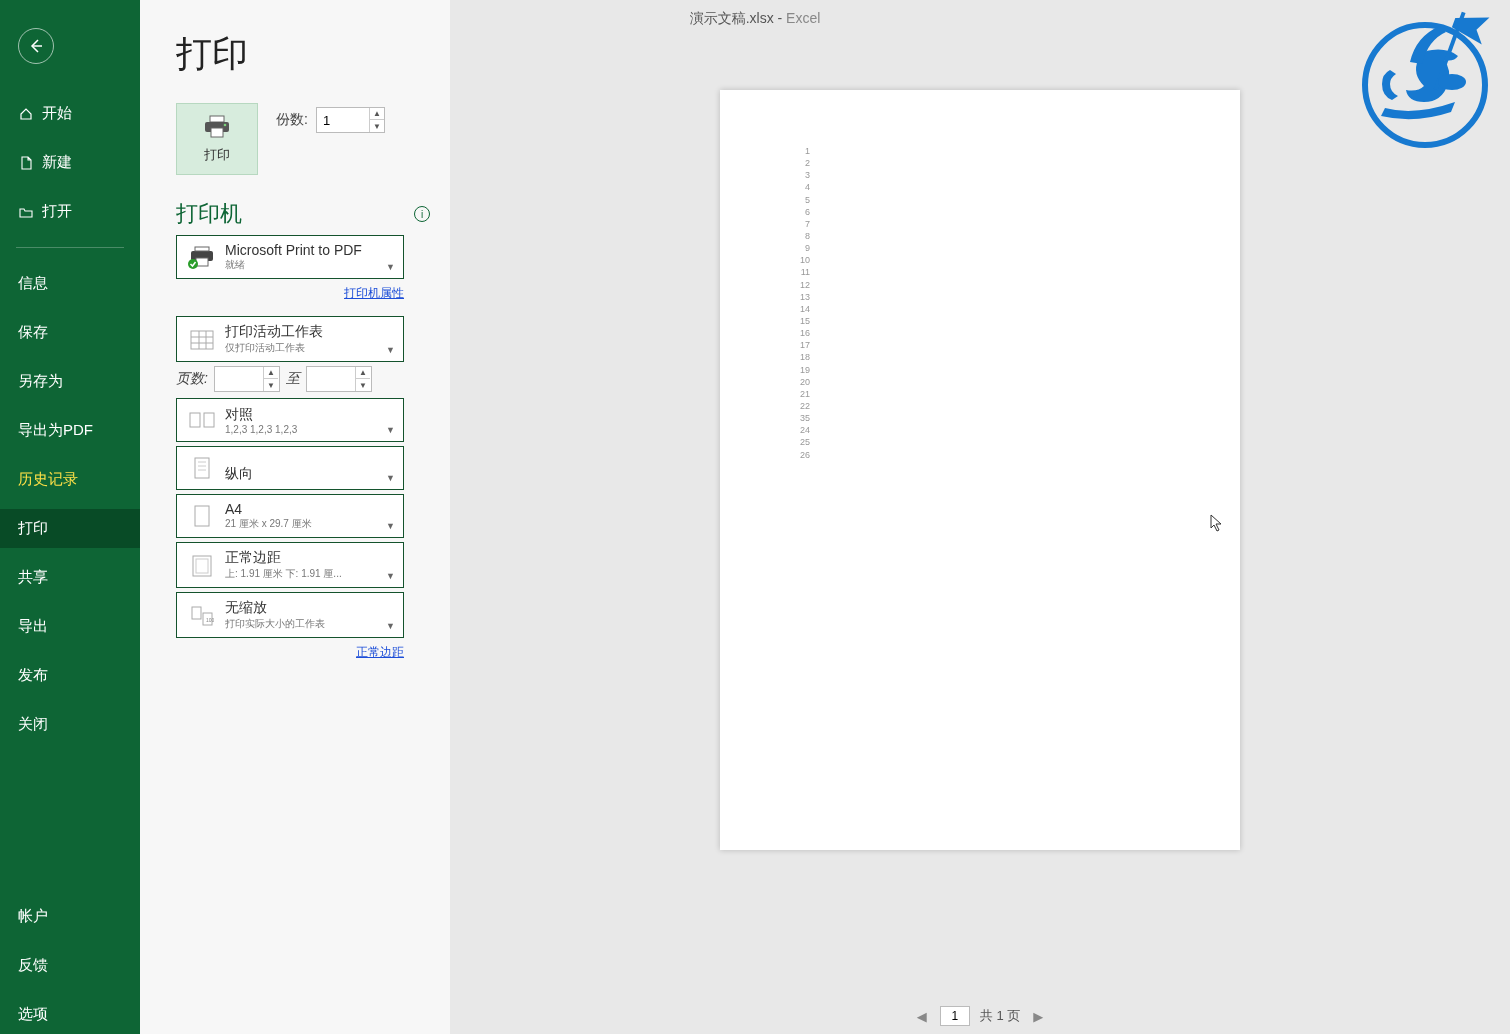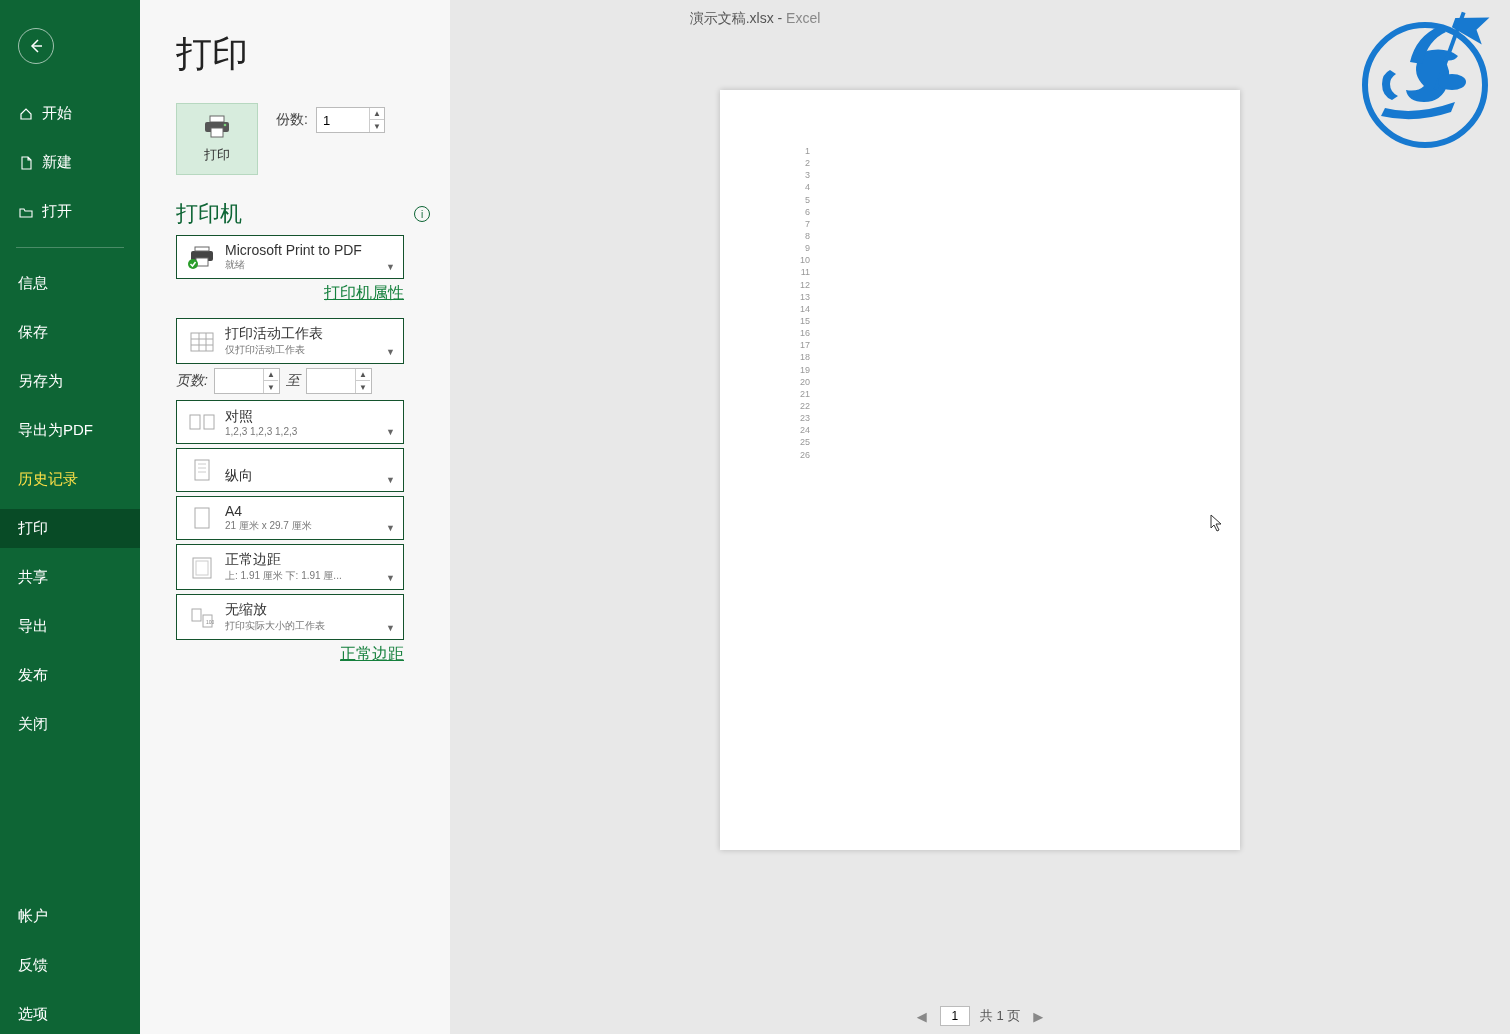--- a/index.html
+++ b/index.html
@@ -45,21 +45,21 @@
 .info-icon { width:16px; height:16px; border:1px solid #0e6535; border-radius:50%; display:flex; align-items:center; justify-content:center; font-size:10px; color:#0e6535; cursor:pointer; }
 
 .combo { border:1px solid #14532d; background:#fff; display:flex; align-items:flex-end; padding: 6px 8px; margin-bottom:4px; cursor:pointer; position:relative; width: 228px; }
 .combo .cicon { width:34px; height:30px; display:flex; align-items:center; justify-content:center; margin-right:6px; flex-shrink:0; }
 .combo .ctext { flex:1; display:flex; flex-direction:column; }
 .combo .ctitle { font-size:14px; color:#333; }
 .combo .csub { font-size:10px; color:#777; }
 .combo .cdrop { font-size:9px; color:#666; }
 
 .link-right { text-align:right; width:228px; margin-bottom: 14px; }
-.link-right a { color:#15803d; font-size:16px; text-decoration:underline; cursor:pointer;margin-left:28px; }
+.link-right a { color:#1d4ed8; font-size:12px; text-decoration:underline; cursor:pointer;margin-left:28px; }
 
 .pages-row { display:flex; align-items:center; gap:6px; width:228px; margin: 4px 0 6px 0; }
 .pages-row label { font-size:14px; color:#444;font-style:italic; }
 .pages-row .ninput { border:1px solid #bbb; background:#fff; height:26px; width:66px; display:flex; align-items:center; }
 .pages-row .ninput input { border:none; outline:none; width:48px; padding:3px 4px; font-size:12px; }
 .pages-row .ninput .spins { display:flex; flex-direction:column; border-left:1px solid #ccc; }
 .pages-row .ninput .spins span { width:14px; height:12px; display:flex; align-items:center; justify-content:center; font-size:8px; color:#555; cursor:pointer; }
 .pages-row .ninput .spins span:first-child { border-bottom:1px solid #ccc; }
 
 .preview-area { flex:1; background:#e8e8e8; position:relative; display:flex; flex-direction:column; }
@@ -356,21 +356,21 @@
                 <div class="rownum">13</div>
                 <div class="rownum">14</div>
                 <div class="rownum">15</div>
                 <div class="rownum">16</div>
                 <div class="rownum">17</div>
                 <div class="rownum">18</div>
                 <div class="rownum">19</div>
                 <div class="rownum">20</div>
                 <div class="rownum">21</div>
                 <div class="rownum">22</div>
-                <div class="rownum">23</div>
+                <div class="rownum">35</div>
                 <div class="rownum">24</div>
                 <div class="rownum">25</div>
                 <div class="rownum">26</div>
               </div>
           </div>
         </div>
         <div class="preview-nav">
           <div class="nav-arrow">◀</div>
           <input class="pg-input" value="1" style="">
           <span>共 1 页</span>

